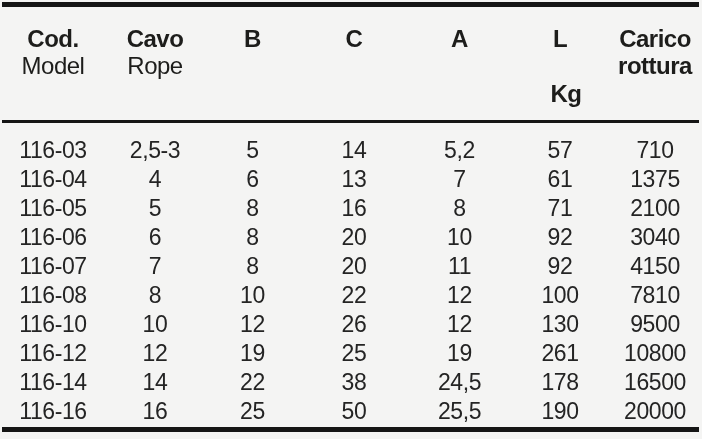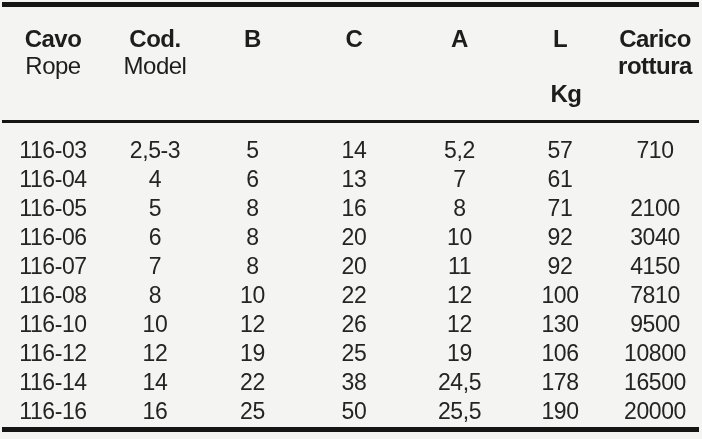--- a/index.html
+++ b/index.html
@@ -91,27 +91,27 @@
   }
 </style>
 </head>
 <body>
 
 <div class="page">
 
   <div class="rule rule-top"></div>
 
   <div class="header grid7">
+    <div class="hcol hcol-cod">
+      <span class="hline1">Cod.</span>
+      <span class="hline2">Model</span>
+    </div>
     <div class="hcol hcol-cavo">
       <span class="hline1">Cavo</span>
       <span class="hline2">Rope</span>
-    </div>
-    <div class="hcol hcol-cod">
-      <span class="hline1">Cod.</span>
-      <span class="hline2">Model</span>
     </div>
     <div class="hcol hcol-b">
       <span class="hline1">B</span>
     </div>
     <div class="hcol hcol-c">
       <span class="hline1">C</span>
     </div>
     <div class="hcol hcol-a">
       <span class="hline1">A</span>
     </div>
@@ -137,20 +137,21 @@
       <span class="tcell">57</span>
       <span class="tcell">710</span>
     </div>
     <div class="trow grid7">
       <span class="tcell">116-04</span>
       <span class="tcell">4</span>
       <span class="tcell">6</span>
       <span class="tcell">13</span>
       <span class="tcell">7</span>
       <span class="tcell">61</span>
+      <span class="tcell">1375</span>
     </div>
     <div class="trow grid7">
       <span class="tcell">116-05</span>
       <span class="tcell">5</span>
       <span class="tcell">8</span>
       <span class="tcell">16</span>
       <span class="tcell">8</span>
       <span class="tcell">71</span>
       <span class="tcell">2100</span>
     </div>
@@ -189,21 +190,21 @@
       <span class="tcell">12</span>
       <span class="tcell">130</span>
       <span class="tcell">9500</span>
     </div>
     <div class="trow grid7">
       <span class="tcell">116-12</span>
       <span class="tcell">12</span>
       <span class="tcell">19</span>
       <span class="tcell">25</span>
       <span class="tcell">19</span>
-      <span class="tcell">106</span>
+      <span class="tcell">261</span>
       <span class="tcell">10800</span>
     </div>
     <div class="trow grid7">
       <span class="tcell">116-14</span>
       <span class="tcell">14</span>
       <span class="tcell">22</span>
       <span class="tcell">38</span>
       <span class="tcell">24,5</span>
       <span class="tcell">178</span>
       <span class="tcell">16500</span>

